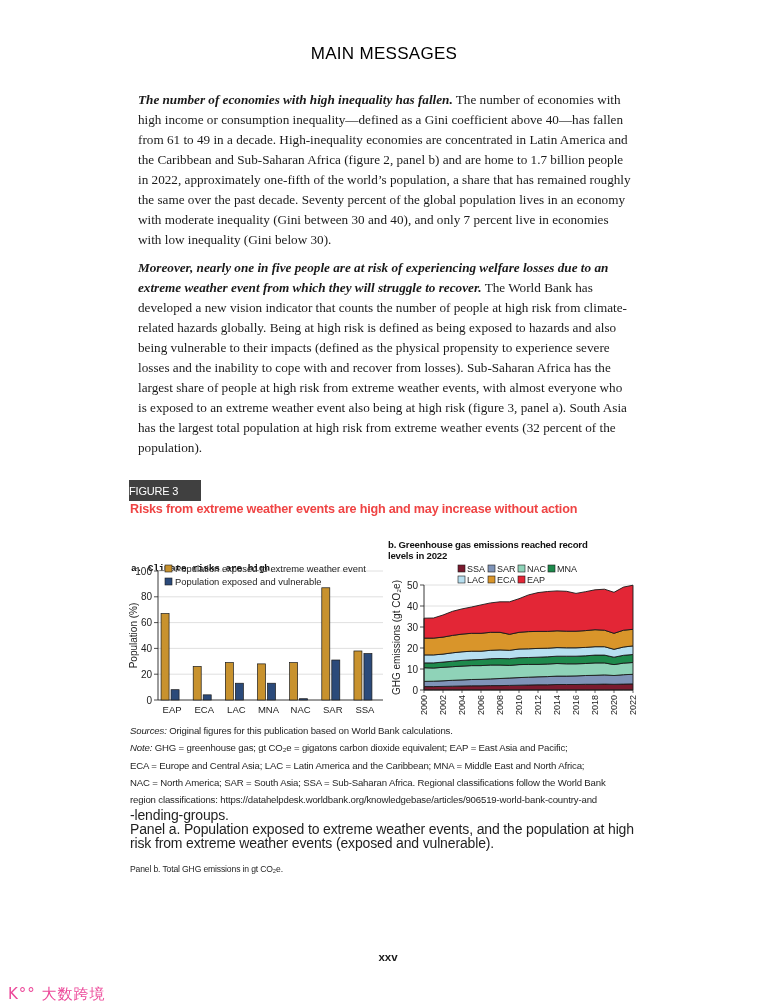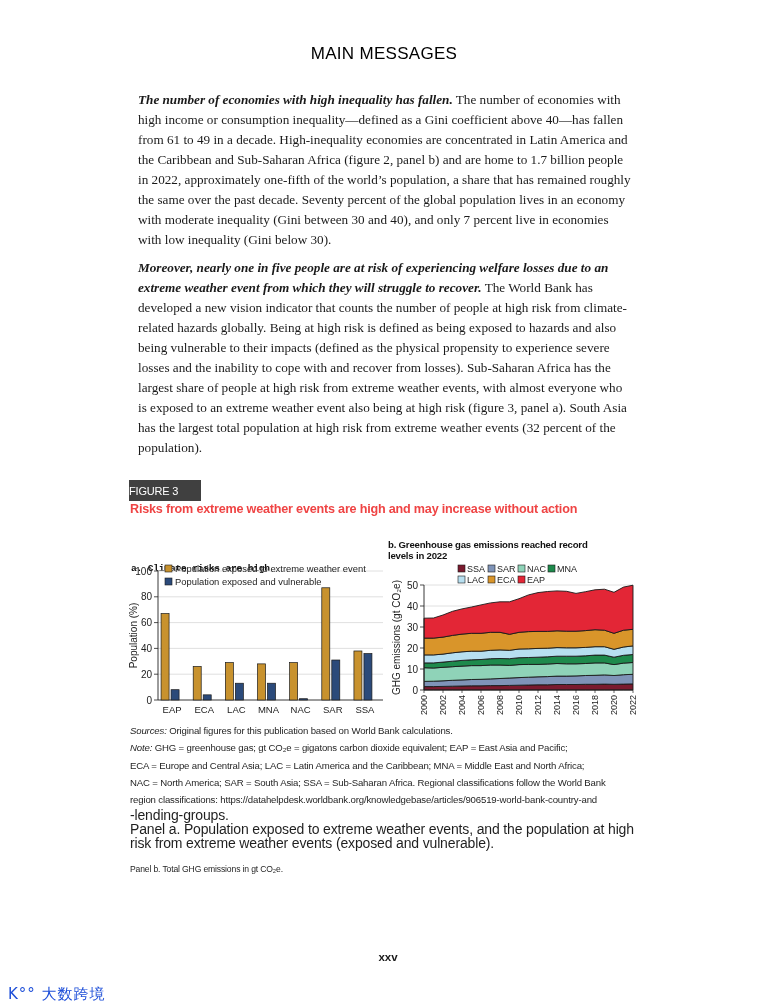--- a/index.html
+++ b/index.html
@@ -15,21 +15,21 @@
   .panel-title { position: absolute; font-family: "Liberation Sans", sans-serif; font-weight: bold; font-size: 9.6px; color: #111; line-height: 11px; letter-spacing: -0.2px; }
   .pa-title { left: 131px; top: 563px; font-family: Liberation Mono, monospace; }
   .pb-title { left: 388px; top: 539px; width: 210px; }
   svg text { font-family: "Liberation Sans", sans-serif; }
   .notes { position: absolute; left: 130px; top: 722px; width: 520px; font-family: "Liberation Sans", sans-serif; font-size: 9.6px; line-height: 17.3px; color: #1f1f1f; letter-spacing: -0.15px; }
   .notes p { margin: 0; }
   .notes .small { font-size: 14px; line-height: 14px; }
   .notes .small2 { font-size: 8.6px; line-height: 14px; margin-top: 12px; }
   .notes em { font-style: italic; }
   .page-num { position: absolute; top: 951px; left: 0; width: 776px; text-align: center; font-family: "Liberation Sans", sans-serif; font-weight: bold; font-size: 11.5px; }
-  .watermark { position: absolute; left: 8px; top: 985px; font-family: "DejaVu Sans", sans-serif; font-size: 15px; color: #1d4ed8; letter-spacing: 1px; }
+  .watermark { position: absolute; left: 8px; top: 985px; font-family: "DejaVu Sans", sans-serif; font-size: 15px; color: #ec4899; letter-spacing: 1px; }
 </style>
 </head>
 <body>
 
 <div class="running-head">MAIN MESSAGES</div>
 
 <div class="body-text p1">
   <p><span class="lead">The number of economies with high inequality has fallen.</span><span> The number of economies with high income or consumption inequality—defined as a Gini coefficient above 40—has fallen from 61 to 49 in a decade. High-inequality economies are concentrated in Latin America and the Caribbean and Sub-Saharan Africa (figure 2, panel b) and are home to 1.7 billion people in 2022, approximately one-fifth of the world’s population, a share that has remained roughly the same over the past decade. Seventy percent of the global population lives in an economy with moderate inequality (Gini between 30 and 40), and only 7 percent live in economies with low inequality (Gini below 30).</span></p>
 </div>
 

